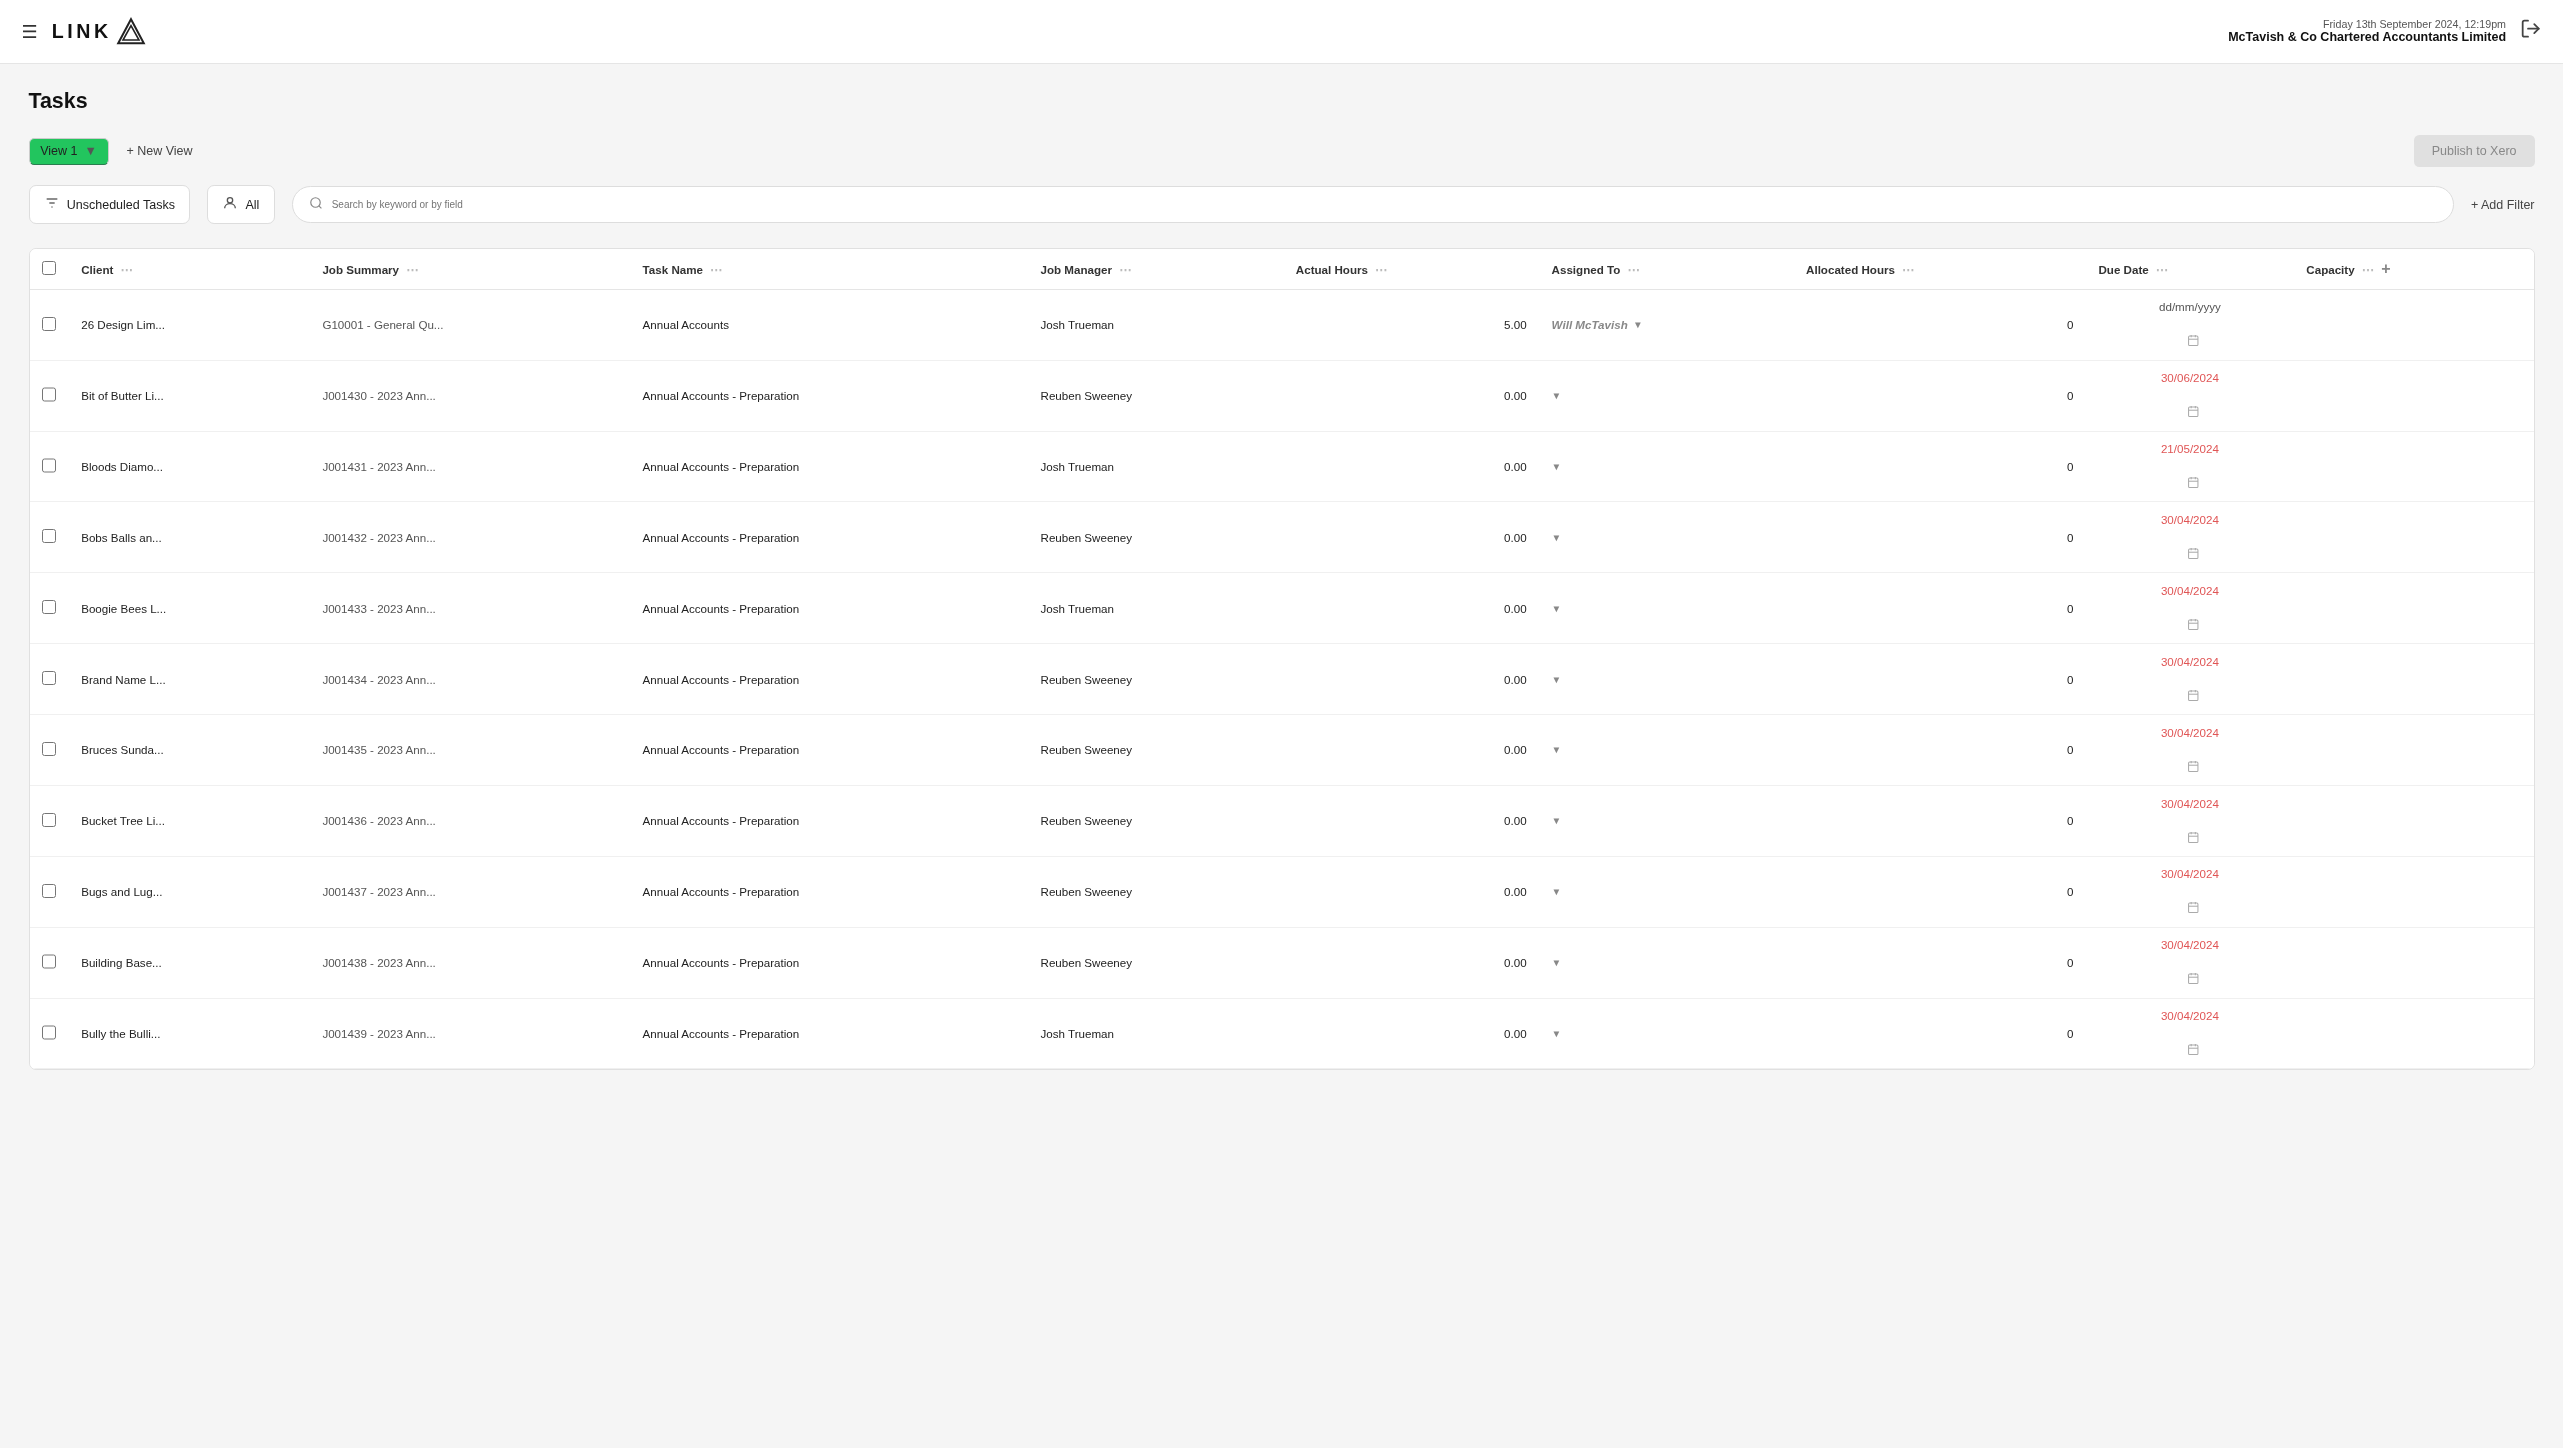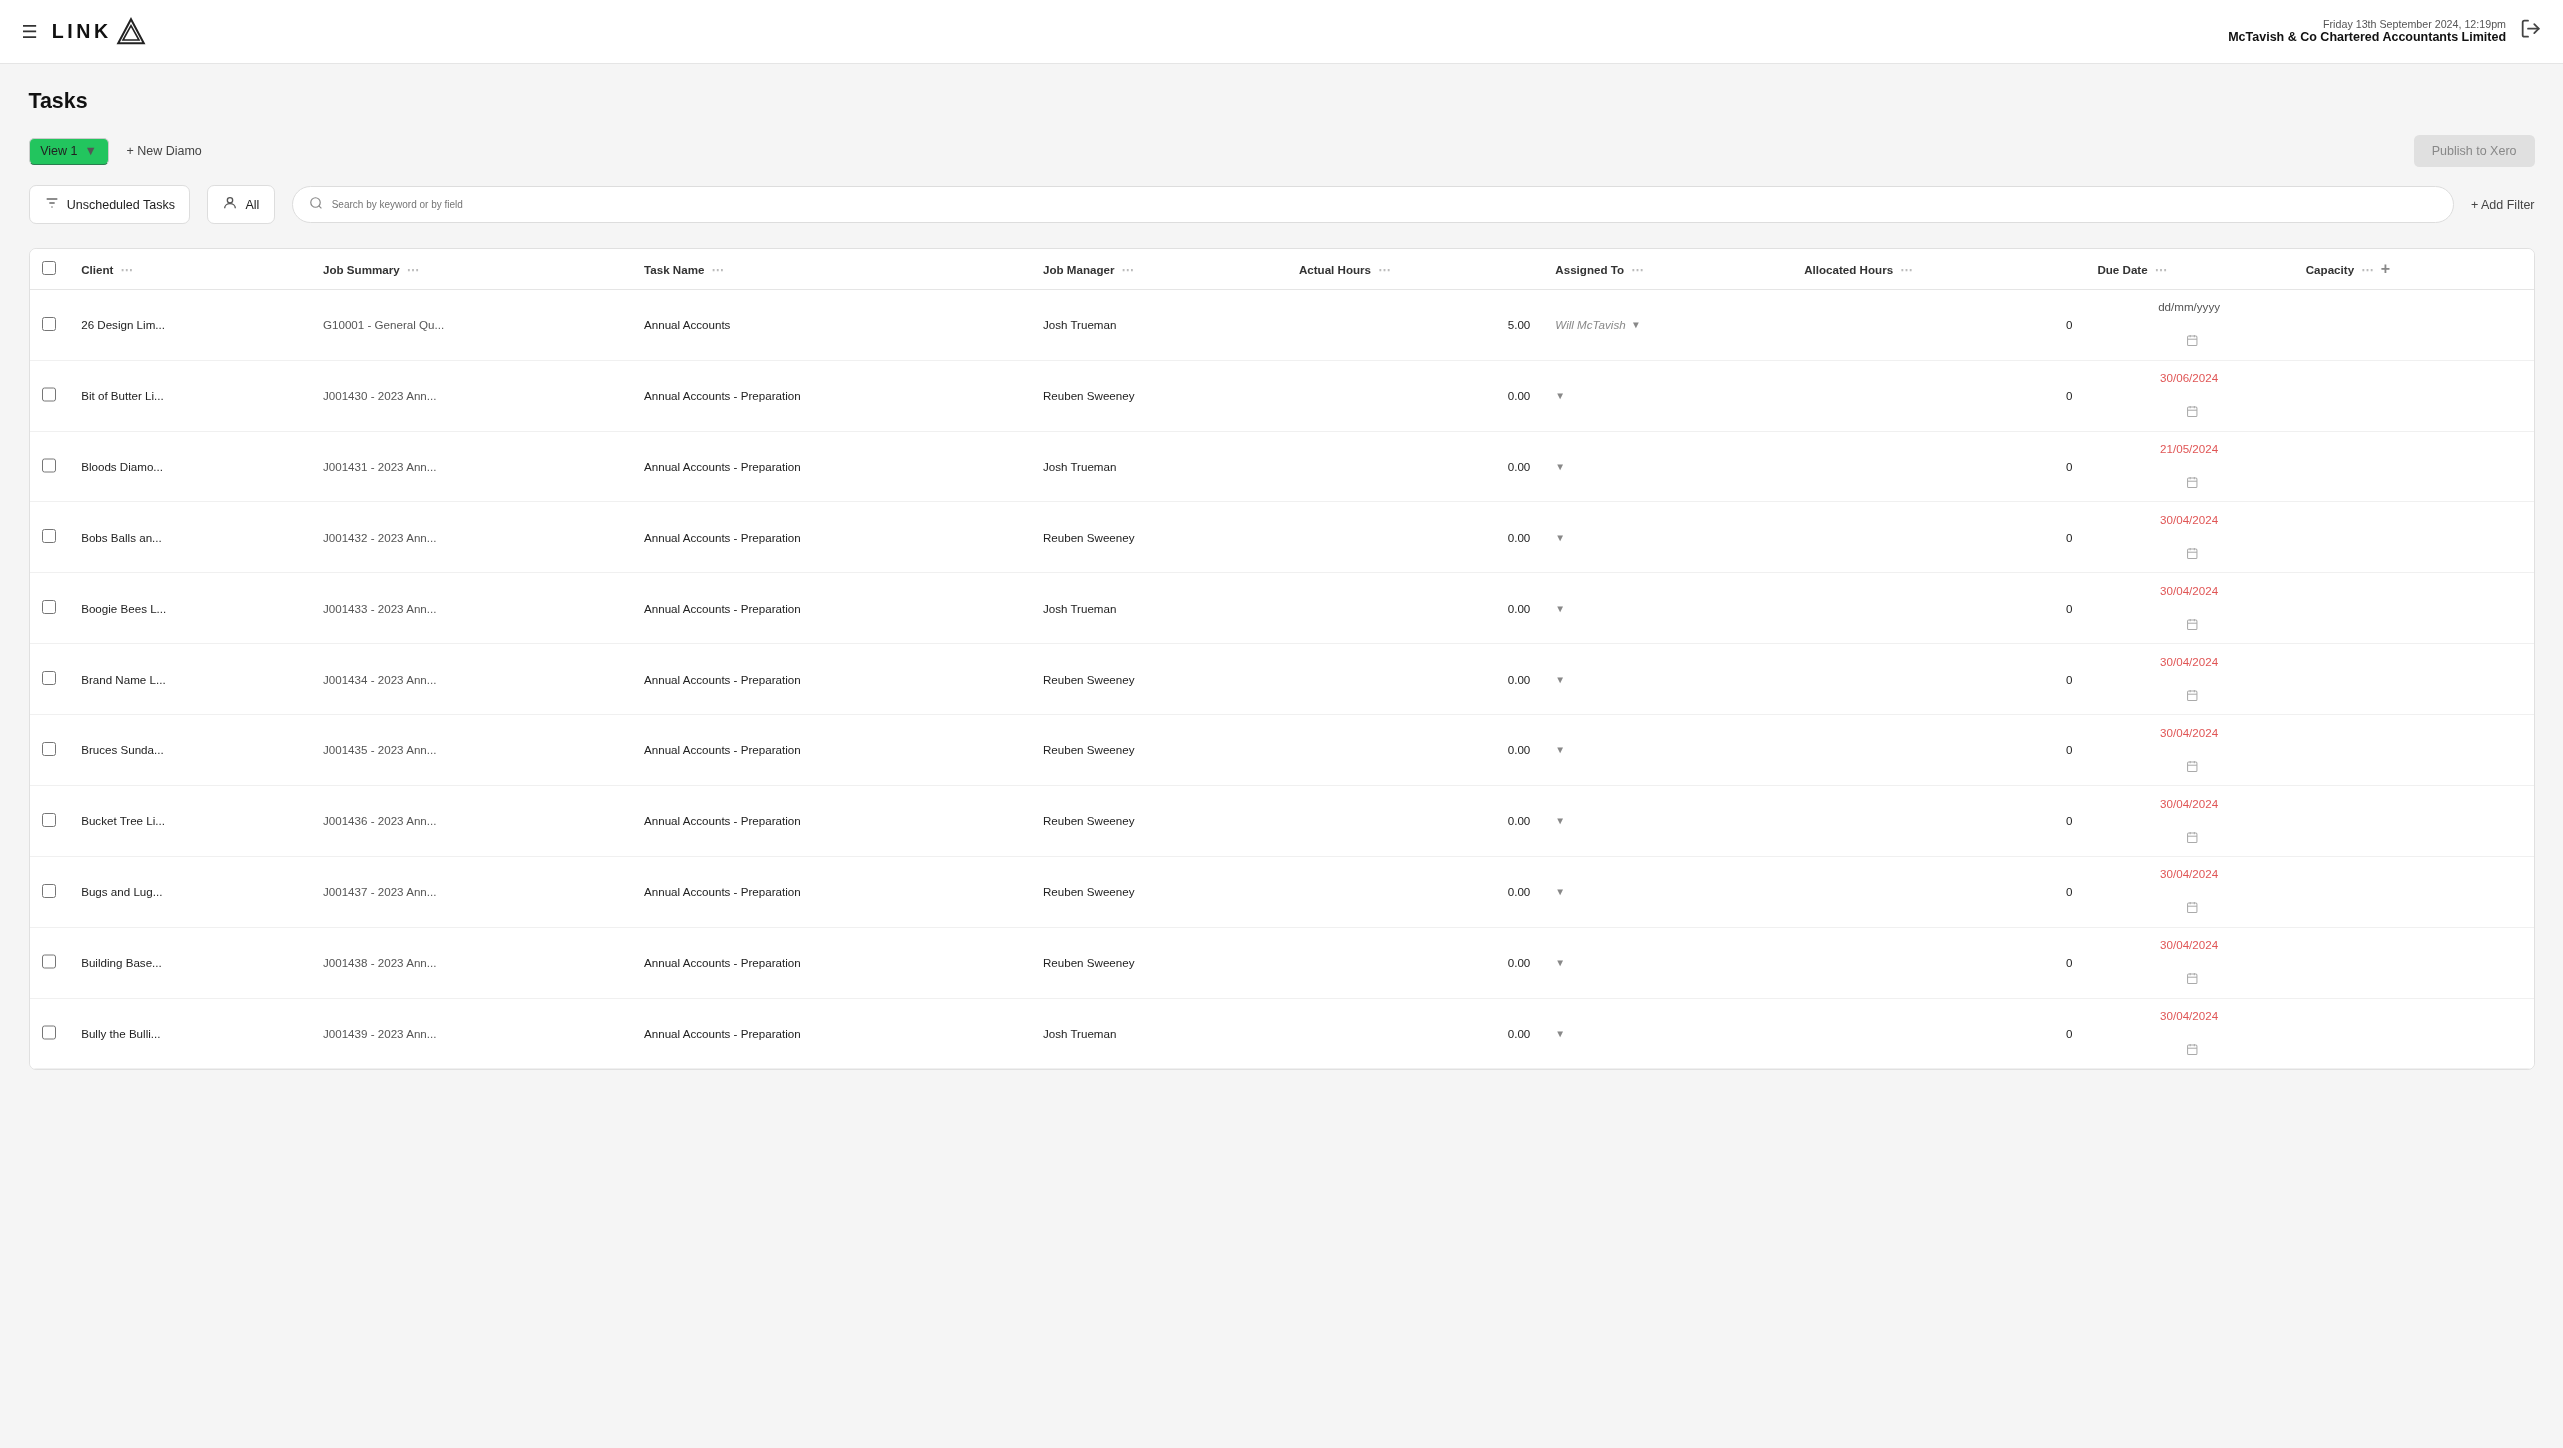--- a/index.html
+++ b/index.html
@@ -247,20 +247,21 @@
     .due-date-overdue {
       color: #e05555;
     }
     .due-date-normal {
       color: #555;
     }
     .assigned-dropdown {
       display: flex;
       align-items: center;
       gap: 5.3px;
+      font-weight: bold;
     }
     .assigned-name {
       color: #888;
       font-style: italic;
     }
     .dropdown-arrow {
       color: #888;
       font-size: 9.8px;
     }
     .calendar-icon {
@@ -303,21 +304,21 @@
 </header>
 
 <div class="page-content">
   <h1 class="page-title">Tasks</h1>
 
   <div class="toolbar">
     <div class="view-selector">
       <span>View 1</span>
       <span class="view-selector-arrow">▼</span>
     </div>
-    <span class="new-view-btn">+ New Diamo</span>
+    <span class="new-view-btn">+ New View</span>
     <button class="publish-btn">Publish to Xero</button>
   </div>
 
   <div class="filter-bar">
     <div class="filter-chip">
       <span class="filter-chip-icon">
         <svg width="16" height="16" viewBox="0 0 24 24" fill="none" stroke="#555" stroke-width="2">
           <line x1="4" y1="6" x2="20" y2="6"></line>
           <line x1="8" y1="12" x2="16" y2="12"></line>
           <line x1="12" y1="18" x2="12" y2="18" stroke-linecap="round"></line>

